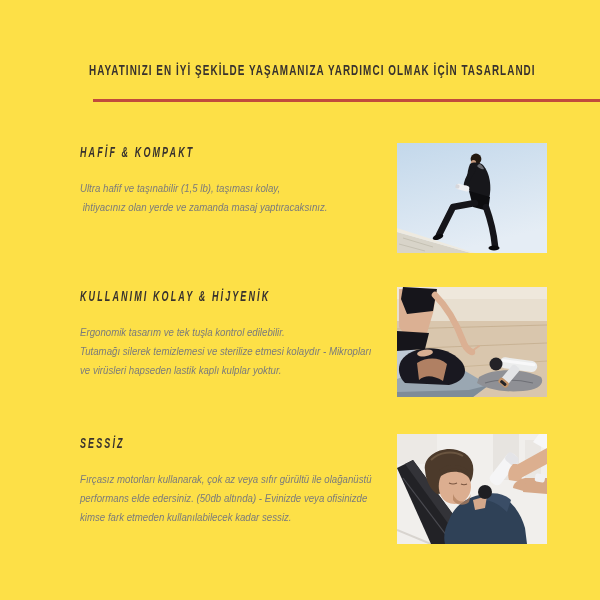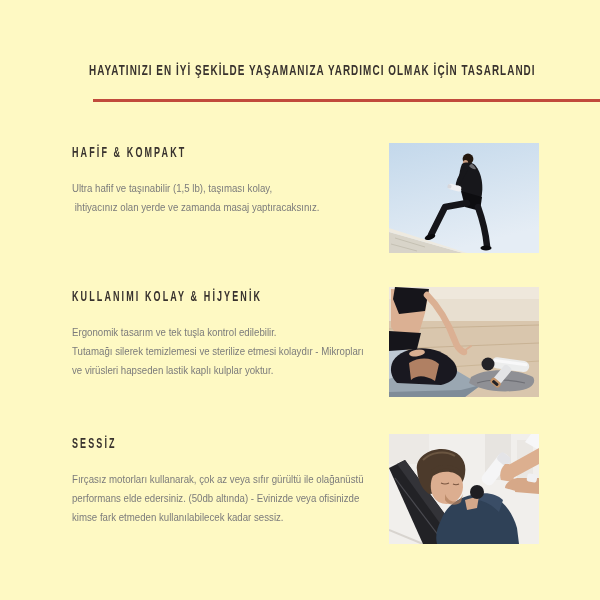--- a/index.html
+++ b/index.html
@@ -1,31 +1,31 @@
 <!DOCTYPE html>
 <html lang="tr" style="--accent: #c14b3c; --heading-color: #38322e; --body-color: #7b7b7b;"><head>
 <meta charset="utf-8">
 <style>
   html,body{margin:0;padding:0;background:#fff;}
   .canvas{
-    position:relative;width:600px;height:600px;background:#fef9c3;
+    position:relative;width:600px;height:600px;background:#fde047;
     font-family:"Liberation Sans",sans-serif;overflow:hidden;
     -webkit-font-smoothing:antialiased;
   }
   .title{
     position:absolute;left:89px;top:61px;margin:0;
     font-size:15px;font-weight:700;letter-spacing:1.6px;
     color:var(--heading-color,#38322e);white-space:nowrap;
     transform:scaleX(.66);transform-origin:0 0;
   }
   .rule{
     position:absolute;left:93px;right:0;top:99px;height:3px;
     background:var(--accent,#c14b3c);
   }
-  .feature{position:absolute;left:72px;right:0;height:150px;}
+  .feature{position:absolute;left:80px;right:0;height:150px;font-style:italic;}
   .feature h2{
     margin:0;font-size:15px;font-weight:700;letter-spacing:3.5px;
     color:var(--heading-color,#38322e);white-space:nowrap;
     transform:scaleX(.6);transform-origin:0 0;
   }
   .feature .body{
     position:absolute;left:0;top:36px;margin:0;width:400px;
     font-size:11.5px;line-height:19px;color:var(--body-color,#7b7b7b);
     transform:scaleX(.84);transform-origin:0 0;
   }

